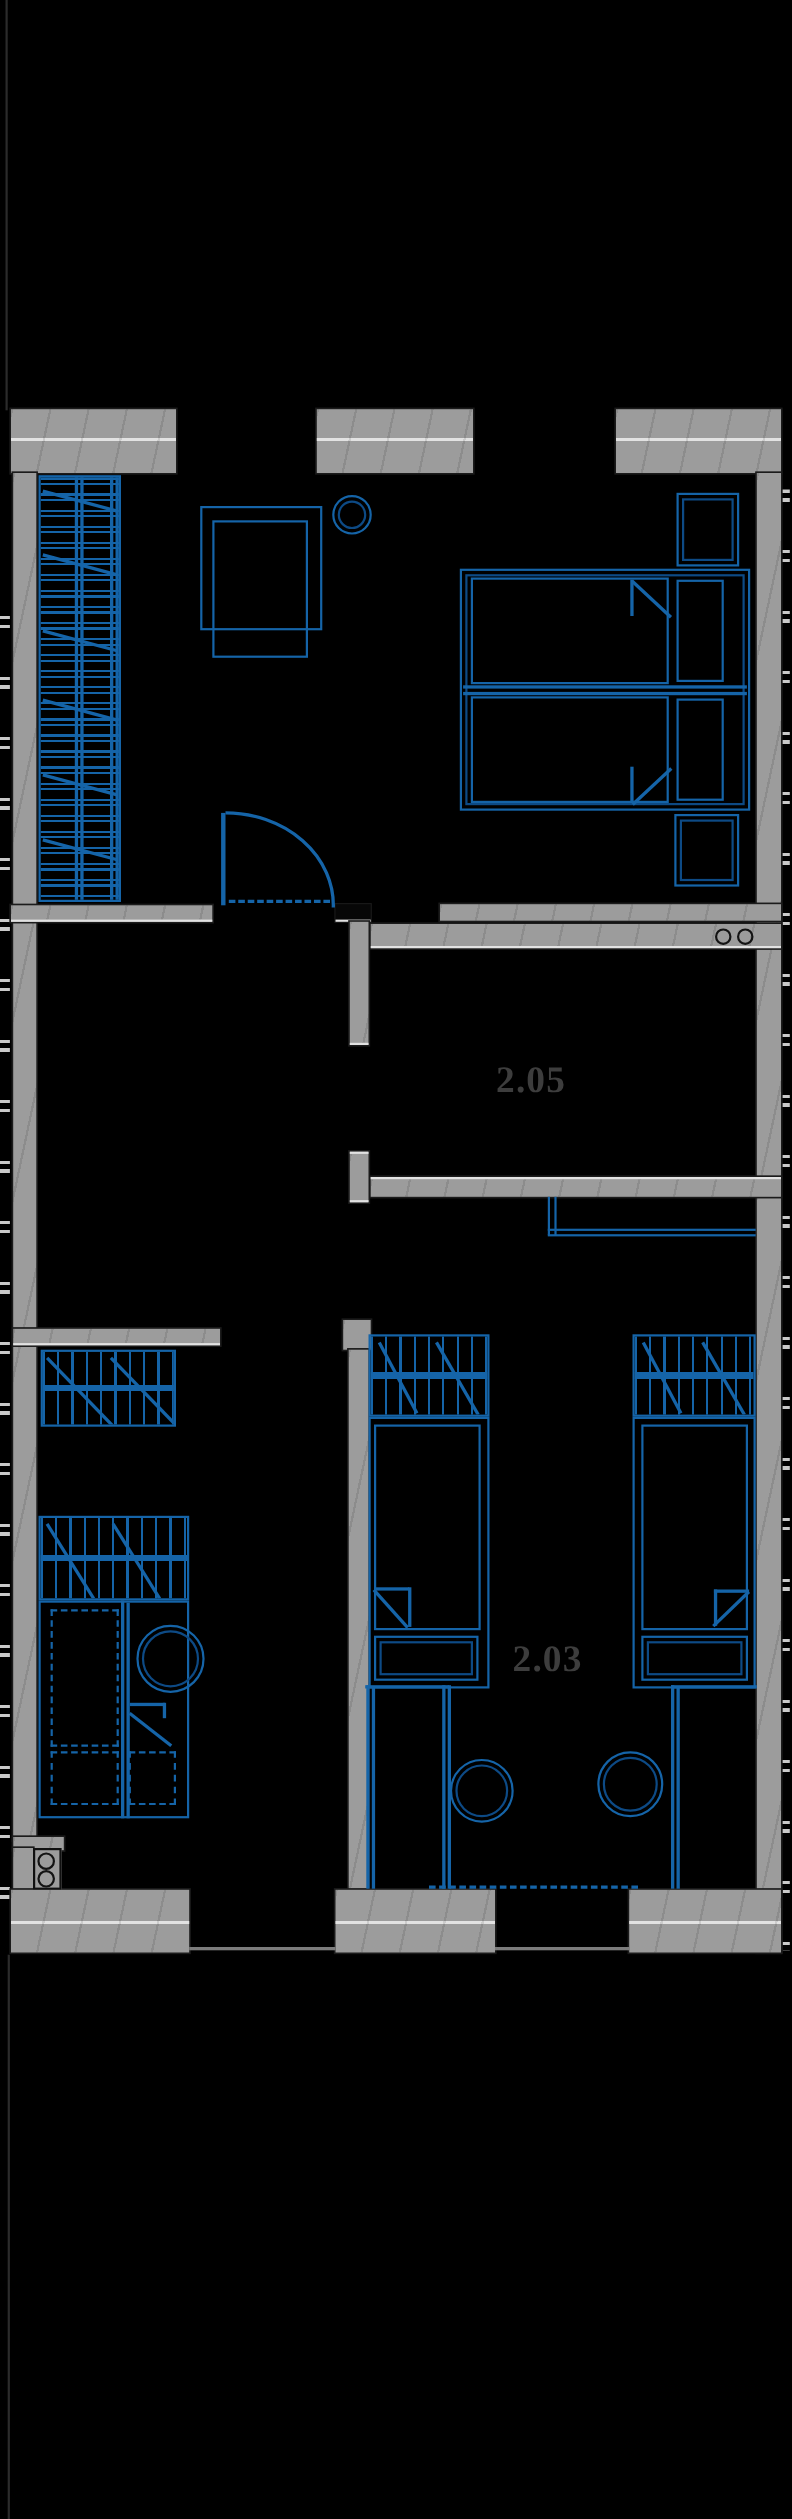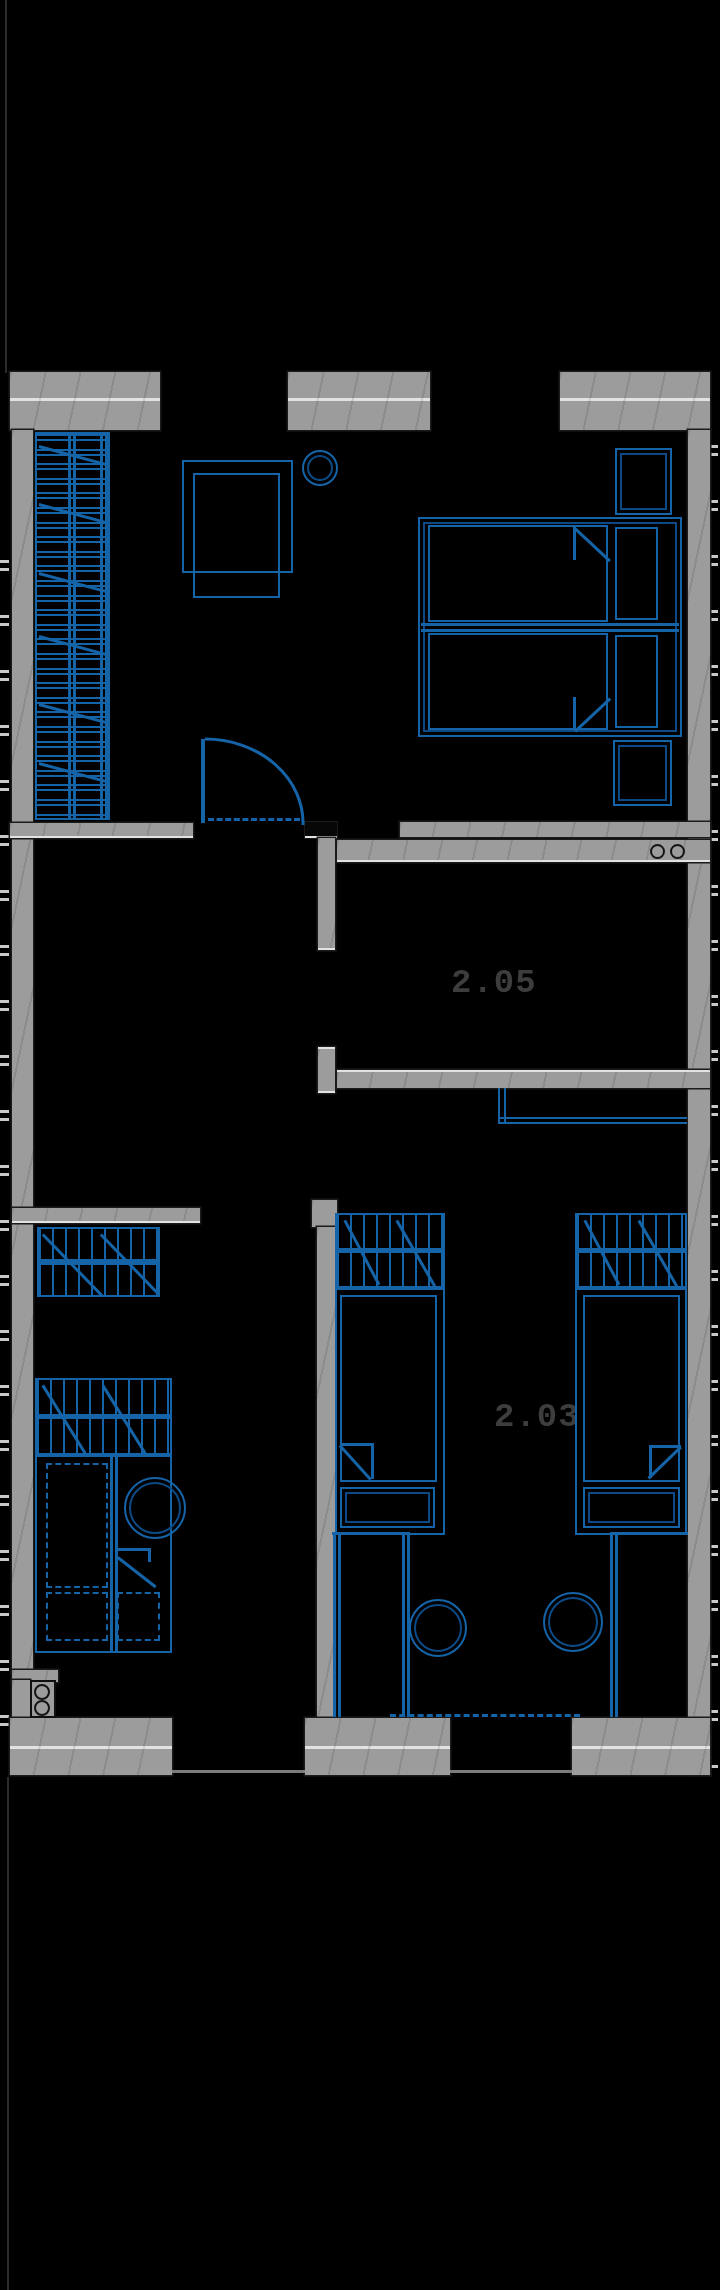--- a/index.html
+++ b/index.html
@@ -1,17 +1,17 @@
 <!DOCTYPE html>
 <html style="--bg: #000000; --wall: #9c9c9c; --wall-light: #e2e2e2; --blue: #1564a8; --blue-dark: #0d4a85; --tick: #c9c9c9; --label: #3d3d3d; --boundary: #2b2b2b;"><head>
 <meta charset="utf-8">
 <style>
   html,body { margin:0; padding:0; background:#000; }
   #plan { position:relative; width:720px; height:2290px; background:var(--bg,#000);
-          overflow:hidden; font-family:Liberation Mono, monospace; }
+          overflow:hidden; font-family:Liberation Serif, serif; }
 
   
   .w  { position:absolute; background-color:var(--wall,#9c9c9c);
         background-image:repeating-linear-gradient(102deg, rgba(0,0,0,.10) 0 2px, transparent 2px 34px);
         box-shadow:0 0 0 1.5px #1b1b1b; box-sizing:border-box; }
   .topwall { background-image:
         repeating-linear-gradient(102deg, rgba(0,0,0,.10) 0 2px, transparent 2px 34px),
         linear-gradient(to bottom, transparent 0 26px, var(--wall-light,#e2e2e2) 26px 29px, transparent 29px); }
   .botwall { background-image:
         repeating-linear-gradient(102deg, rgba(0,0,0,.10) 0 2px, transparent 2px 34px),
@@ -135,21 +135,21 @@
   <div class="diag" style="left:575px;top:527px;width:48px;transform:rotate(43deg);"></div>
   <div class="vl" style="left:573px;top:697px;height:33px;"></div>
   <div class="diag" style="left:575px;top:730px;width:48px;transform:rotate(-43deg);"></div>
   <div class="dbl" style="left:615px;top:448px;width:57px;height:67px;"></div>
   <div class="dbl" style="left:613px;top:740px;width:59px;height:66px;"></div>
 
   <div class="dblV" style="left:498px;top:1088px;height:35px;"></div>
   <div class="dblH" style="left:498px;top:1117px;width:189px;"></div>
 
   <div class="room-label" style="left:451px;top:966px;">2.05</div>
-  <div class="room-label" style="left:466px;top:1400px;margin-left:28px;">2.03</div>
+  <div class="room-label" style="left:466px;top:1492px;">2.03</div>
 
   <div class="hatch" style="left:37px;top:1227px;width:123px;height:70px;">
     <div class="diag" style="left:4px;top:4px;width:86px;transform:rotate(46deg);"></div>
     <div class="diag" style="left:62px;top:4px;width:86px;transform:rotate(46deg);"></div>
   </div>
 
   <div class="hatch" style="left:335px;top:1213px;width:110px;height:75px;">
     <div class="diag" style="left:8px;top:4px;width:73px;transform:rotate(62deg);"></div>
     <div class="diag" style="left:60px;top:4px;width:76px;transform:rotate(60deg);"></div>
   </div>

